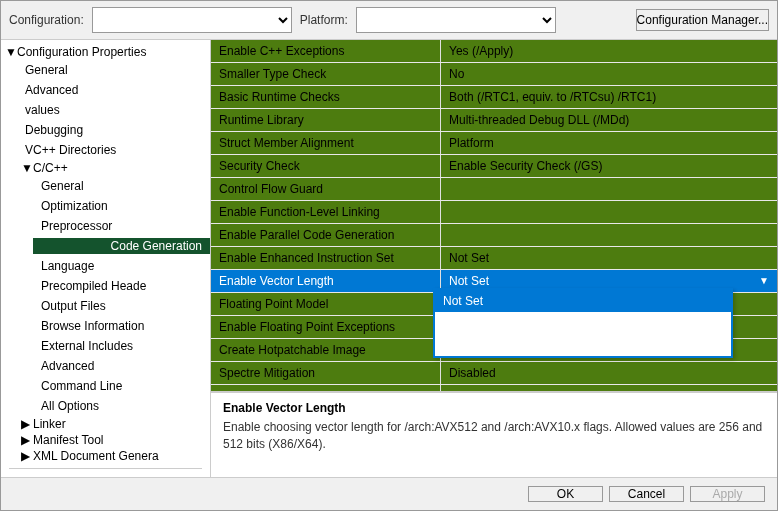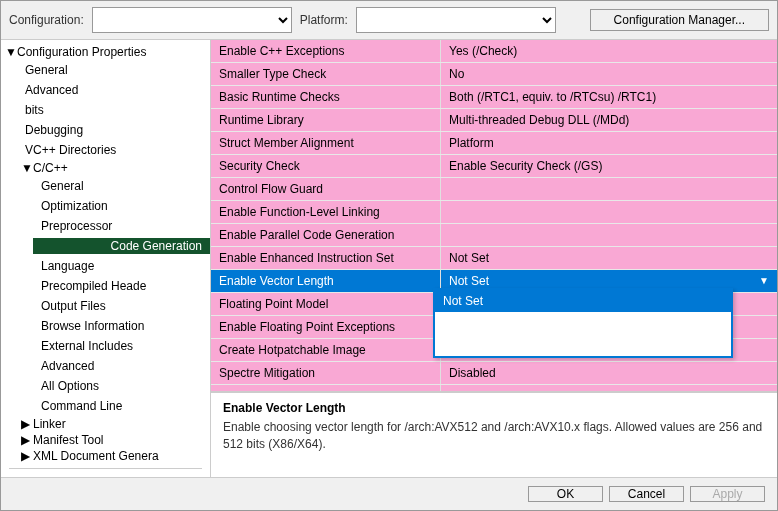--- a/index.html
+++ b/index.html
@@ -4,34 +4,34 @@
   <style>
     * { box-sizing: border-box; margin: 0; padding: 0; font-family: 'Segoe UI', Tahoma, sans-serif; font-size: 12px; }
     body { background: #f0f0f0; width: 778px; height: 511px; overflow: hidden; }
 
     .dialog { width: 778px; height: 511px; background: #f0f0f0; display: flex; flex-direction: column; border: 1px solid #999; }
 
     
     .top-bar { display: flex; align-items: center; padding: 6px 8px; background: #f0f0f0; gap: 8px; border-bottom: 1px solid #ccc; }
     .top-bar label { color: #333; }
     .top-bar select { height: 22px; border: 1px solid #999; background: white; padding: 12px 4px; min-width: 200px; font-size: 12px; }
-    .config-manager-btn { margin-left: auto; height: 22px; padding: 0 23px; border: 1px solid #999; background: #f0f0f0; font-size: 12px; cursor: pointer; }
+    .config-manager-btn { margin-left: auto; height: 22px; padding: 0 0; border: 1px solid #999; background: #f0f0f0; font-size: 12px; cursor: pointer; }
 
     
     .main-content { display: flex; flex: 1; overflow: hidden; }
 
     
     .sidebar { width: 210px; min-width: 210px; background: white; border-right: 1px solid #ccc; overflow-y: auto; padding: 4px 0; }
     .sidebar-item { padding: 2px 0; cursor: pointer; white-space: nowrap; overflow: hidden; text-overflow: ellipsis; }
     .sidebar-item span { display: block; padding: 1px 8px; }
     .sidebar-item.selected > span { background: #14532d; color: white; text-align: right; }
     .expander { display: inline-block; width: 10px; margin-right: 2px; }
 
     
-    .right-panel { flex: 1; display: flex; flex-direction: column; overflow: hidden; background: #f9a8d4; }
+    .right-panel { flex: 1; display: flex; flex-direction: column; overflow: hidden; background: #4d7c0f; }
 
     
     .prop-grid { flex: 1; overflow-y: auto; border-bottom: 1px solid #ccc; }
     .prop-row { display: flex; border-bottom: 1px solid #e8e8e8; min-height: 20px; }
     .prop-row.selected { background: #0078d4; color: white; }
     .prop-name { width: 230px; min-width: 230px; padding: 2px 8px; border-right: 1px solid #e0e0e0; overflow: hidden; text-overflow: ellipsis; white-space: nowrap; line-height: 18px; }
     .prop-value { flex: 1; padding: 2px 8px; line-height: 18px; position: relative; }
     .prop-value-with-arrow { display: flex; align-items: center; justify-content: space-between; }
     .dropdown-arrow { font-size: 10px; color: #666; }
     .selected .dropdown-arrow { color: white; }
@@ -77,21 +77,21 @@
         <span>Configuration Properties</span>
       </div>
       <div style="padding-left:16px;">
         <div class="sidebar-item">
             <span>General</span>
           </div>
         <div class="sidebar-item">
             <span>Advanced</span>
           </div>
         <div class="sidebar-item">
-            <span>bits</span>
+            <span>values</span>
           </div>
         <div class="sidebar-item">
             <span>Debugging</span>
           </div>
         <div class="sidebar-item">
             <span>VC++ Directories</span>
           </div>
         <div class="sidebar-root-item">
           <span class="expander">▼</span>
           <span>C/C++</span>
@@ -121,24 +121,24 @@
           <div class="sidebar-item">
               <span>Browse Information</span>
             </div>
           <div class="sidebar-item">
               <span>External Includes</span>
             </div>
           <div class="sidebar-item">
               <span>Advanced</span>
             </div>
           <div class="sidebar-item">
+              <span>Command Line</span>
+            </div>
+          <div class="sidebar-item">
               <span>All Options</span>
-            </div>
-          <div class="sidebar-item">
-              <span>Command Line</span>
             </div>
         </div>
         <div class="sidebar-root-item">
           <span class="expander">▶</span>
           <span>Linker</span>
         </div>
         <div class="sidebar-root-item">
           <span class="expander">▶</span>
           <span>Manifest Tool</span>
         </div>
@@ -149,21 +149,21 @@
       </div>
       <div class="section-divider"></div>
     </div>
 
     <div class="right-panel">
 
       <div class="prop-grid">
 
         <div class="prop-row">
           <div class="prop-name">Enable C++ Exceptions</div>
-          <div class="prop-value">Yes (/Check)</div>
+          <div class="prop-value">Yes (/Apply)</div>
         </div>
         <div class="prop-row">
           <div class="prop-name">Smaller Type Check</div>
           <div class="prop-value">No</div>
         </div>
         <div class="prop-row">
           <div class="prop-name">Basic Runtime Checks</div>
           <div class="prop-value">Both (/RTC1, equiv. to /RTCsu) /RTC1)</div>
         </div>
         <div class="prop-row">

